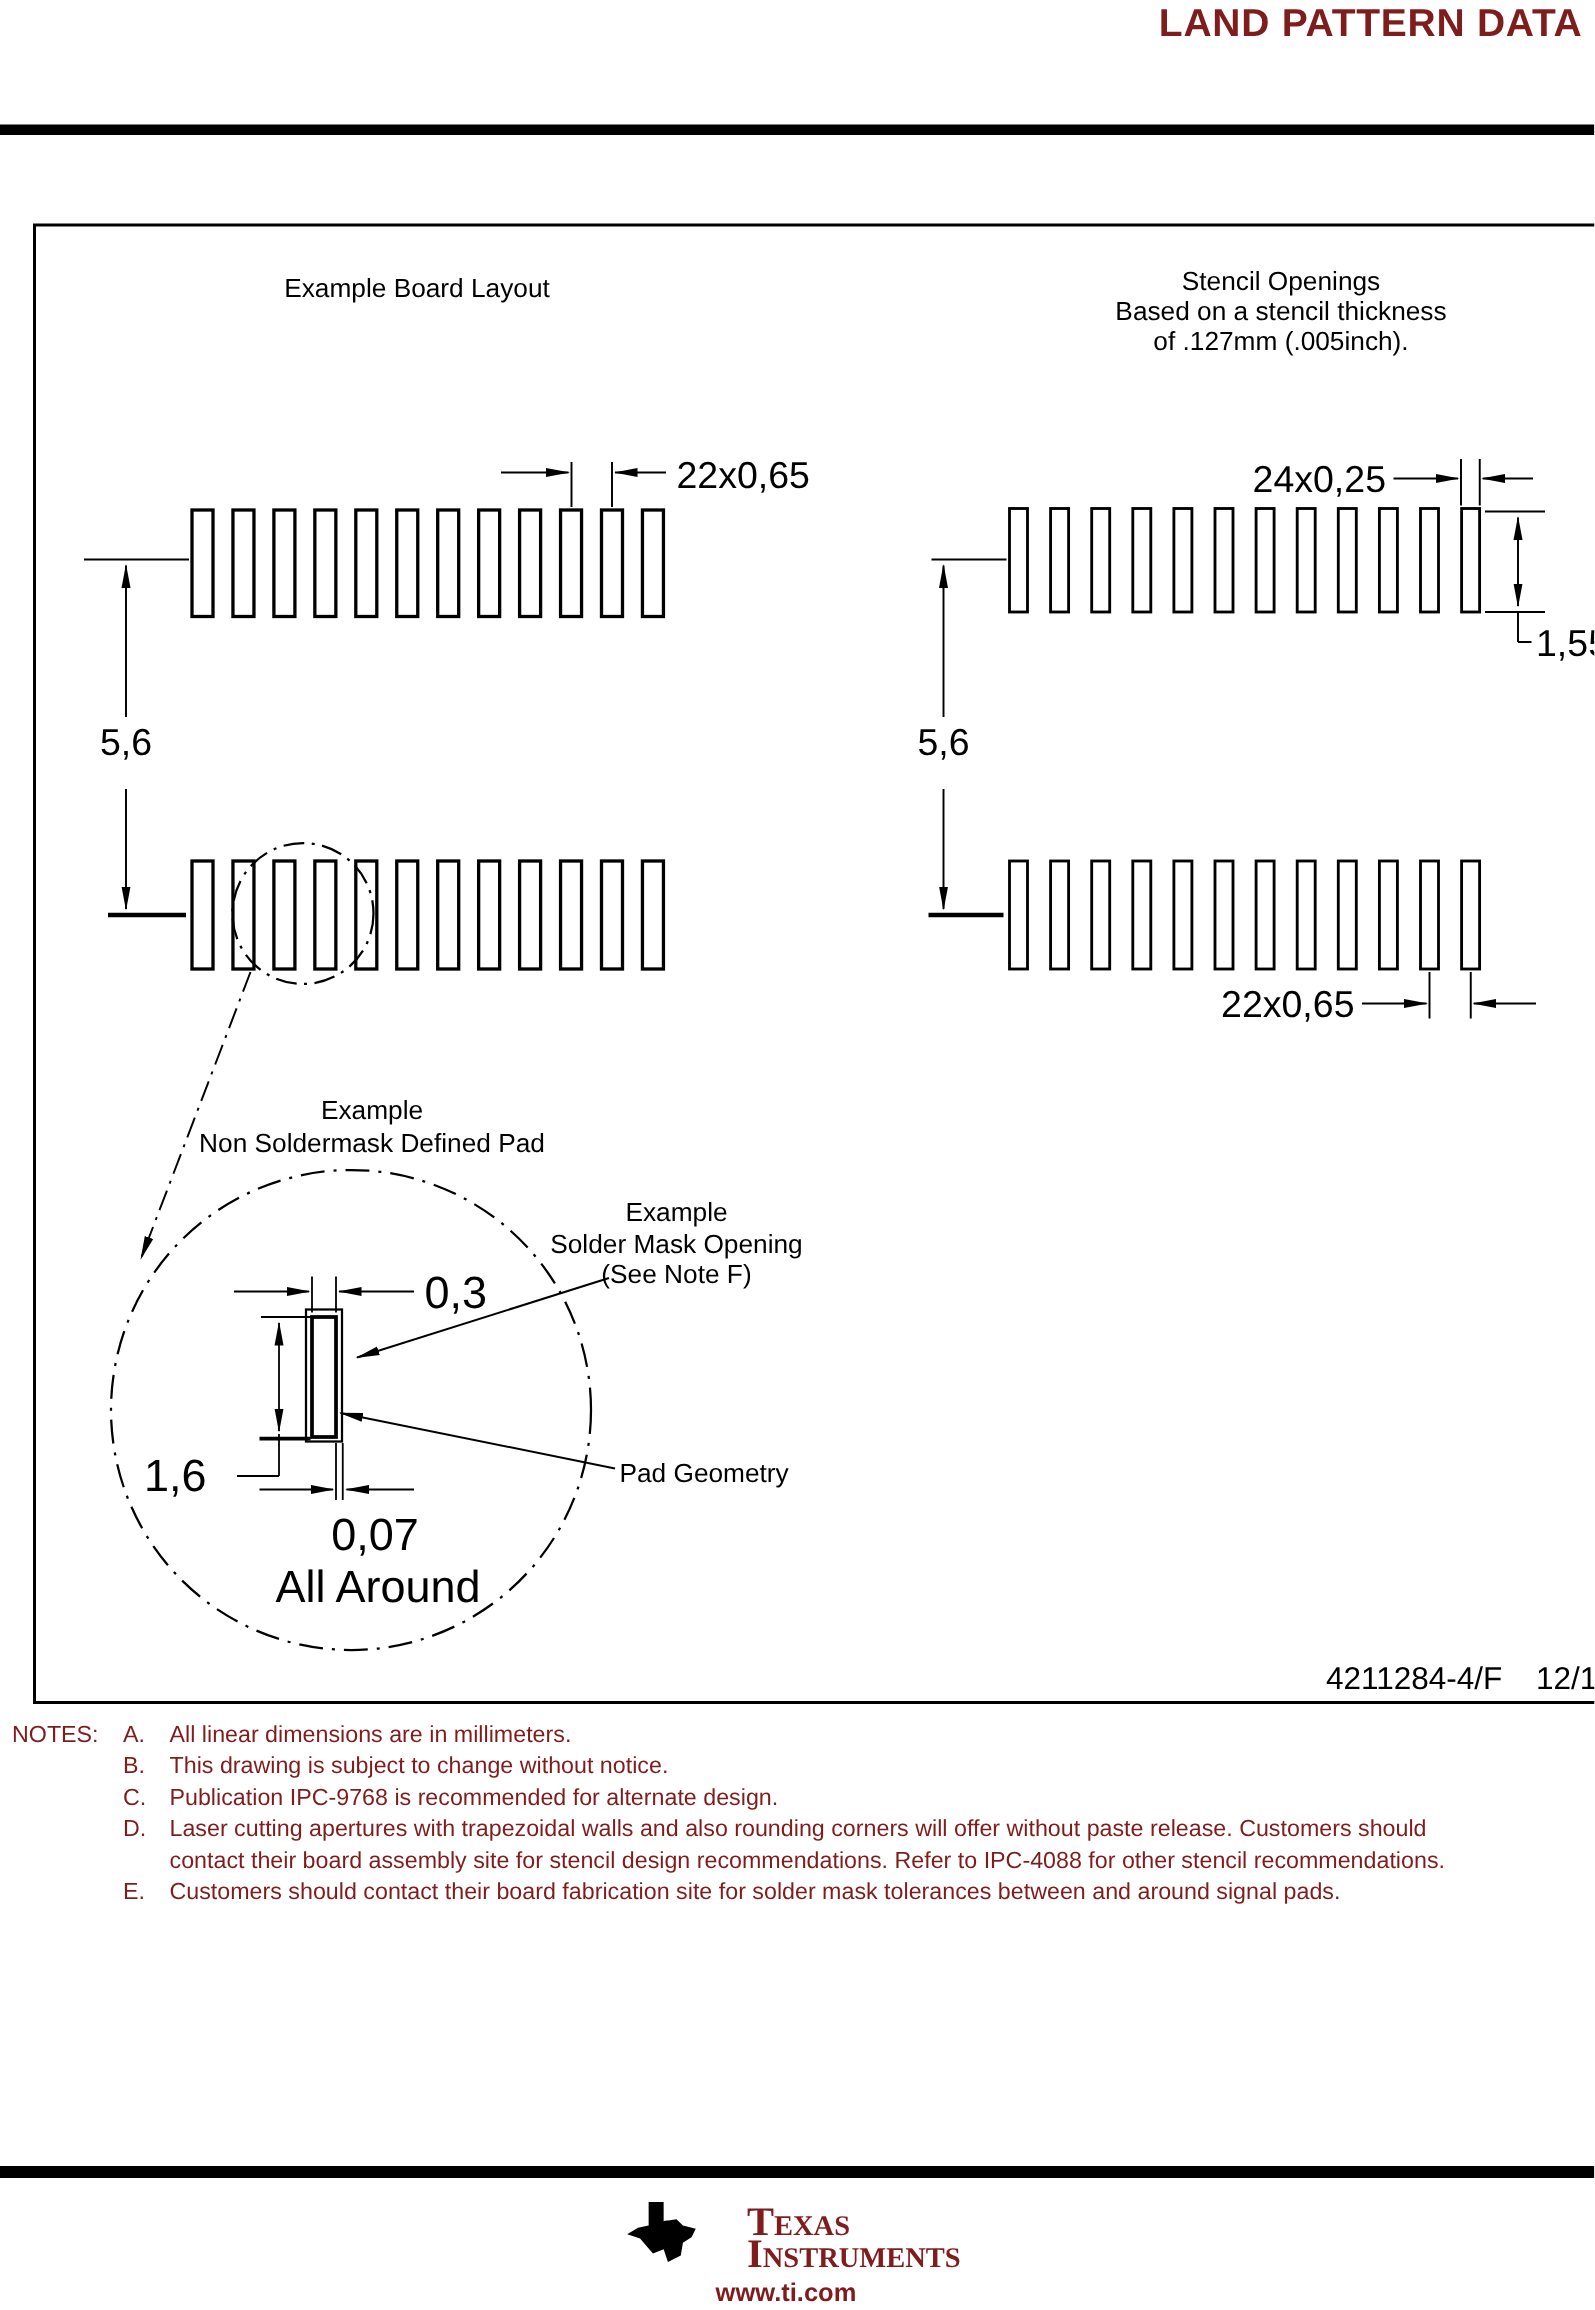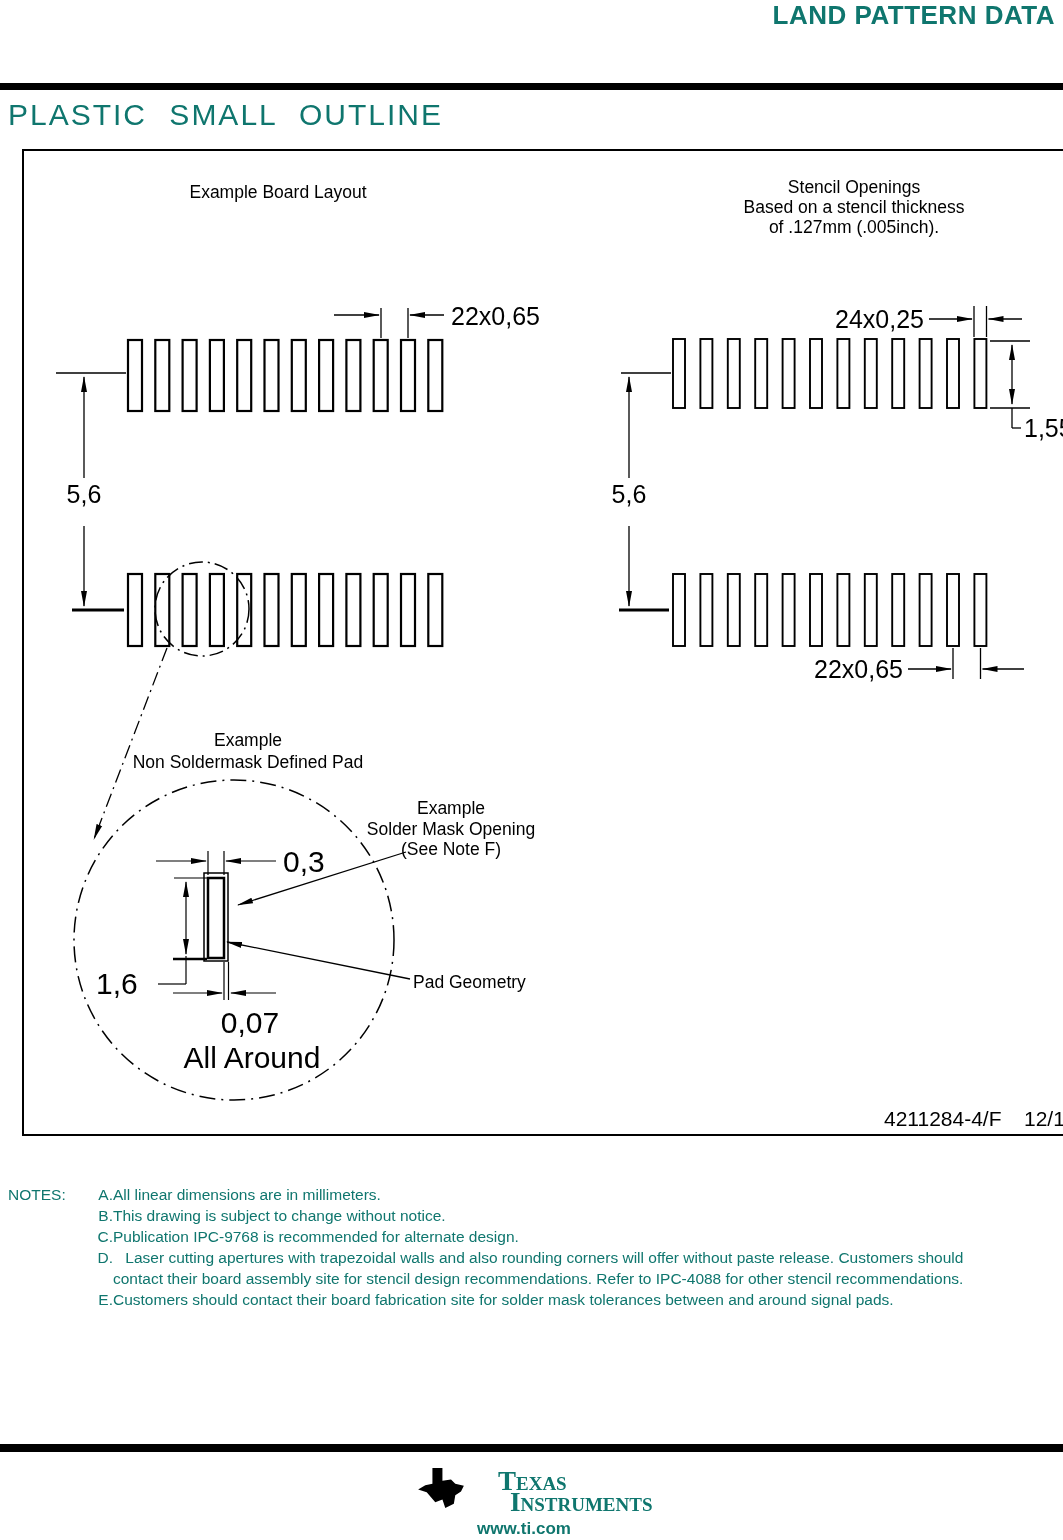--- a/index.html
+++ b/index.html
@@ -1,25 +1,25 @@
 <!DOCTYPE html>
 <html><head>
 <meta charset="utf-8">
 <style>
   html,body{margin:0;padding:0;background:#fff;}
   .page{position:relative;width:1063px;height:1540px;background:#fff;overflow:hidden;
-        font-family:"Liberation Sans",sans-serif;color:#0f766e;}
+        font-family:"Liberation Sans",sans-serif;color:#7f1d1d;}
   .doc-title{position:absolute;top:0px;right:8px;font-size:26px;font-weight:bold;letter-spacing:0.5px;}
   .rule-top{position:absolute;top:83px;left:0;width:1063px;height:7px;background:#000;}
   .subheader{position:absolute;top:98px;left:8px;right:6px;display:flex;justify-content:space-between;align-items:baseline;}
   .pkg-code{font-size:32px;font-weight:400;letter-spacing:3px;}
   .pkg-type{font-size:30px;font-weight:400;letter-spacing:2px;word-spacing:12px;}
   .draw-box{position:absolute;left:22px;top:149px;width:1044px;height:983px;border:2px solid #000;}
   .draw-box svg{position:absolute;left:0;top:0;}
-  .notes{position:absolute;left:8px;top:1184px;width:1050px;font-size:15.5px;line-height:21px;text-align:right;}
+  .notes{position:absolute;left:8px;top:1146px;width:1050px;font-size:15.5px;line-height:21px;}
   .notes-label{position:absolute;left:0;top:0;}
   .note-row{display:flex;margin-left:74px;}
   .note-id{width:31px;flex:none;}
   .rule-bottom{position:absolute;top:1444px;left:0;width:1063px;height:8px;background:#000;}
   .logo{position:absolute;left:418px;top:1468px;display:flex;align-items:flex-start;gap:28px;}
   .logo-text{margin-left:6px;font-family:"Liberation Serif",serif;font-weight:bold;font-variant:small-caps;
              font-size:27px;line-height:21px;margin-top:3px;}
   .logo-url{position:absolute;left:418px;top:1519px;width:212px;text-align:center;font-size:17px;font-weight:bold;}
   svg text{font-family:"Liberation Sans",sans-serif;fill:#000;}
   .t-label{font-size:17.5px;}
@@ -29,21 +29,20 @@
 </style>
 </head>
 <body>
 
 <div class="page">
 
   <div class="doc-title">LAND PATTERN DATA</div>
   <div class="rule-top"></div>
 
   <div class="subheader">
-    <span class="pkg-type">PLASTIC SMALL OUTLINE</span>
   </div>
 
   <div class="draw-box">
     <svg width="1044" height="983" viewBox="0 0 1044 983">
       <defs>
         <marker id="ah" viewBox="0 0 16 8" refX="15" refY="4" markerWidth="16" markerHeight="8" orient="auto-start-reverse" markerUnits="userSpaceOnUse">
           <path d="M0,1 L16,4 L0,7 z" fill="#000"></path>
         </marker>
       </defs>
 
@@ -248,18 +247,18 @@
 
   <div class="rule-bottom"></div>
 
   <div class="logo">
     <svg width="46" height="40" viewBox="0 0 64 56">
       <path d="M20,0 L34,0 L34,18 L46,16 L52,22 L64,25 L60,33 L52,38 L50,50 L38,56 L34,44 L24,48 L12,34 L0,30 L10,24 L20,22 Z" fill="#000"></path>
       <text x="22" y="36" font-size="26" font-style="italic" font-weight="bold" fill="#fff" font-family="Liberation Serif, serif">ti</text>
     </svg>
     <div class="logo-text">
       <div>Texas</div>
-      <div style="margin-left:12px;">Instruments</div>
+      <div style="margin-left:0;">Instruments</div>
     </div>
   </div>
   <div class="logo-url">www.ti.com</div>
 
 </div>
 
 </body></html>

